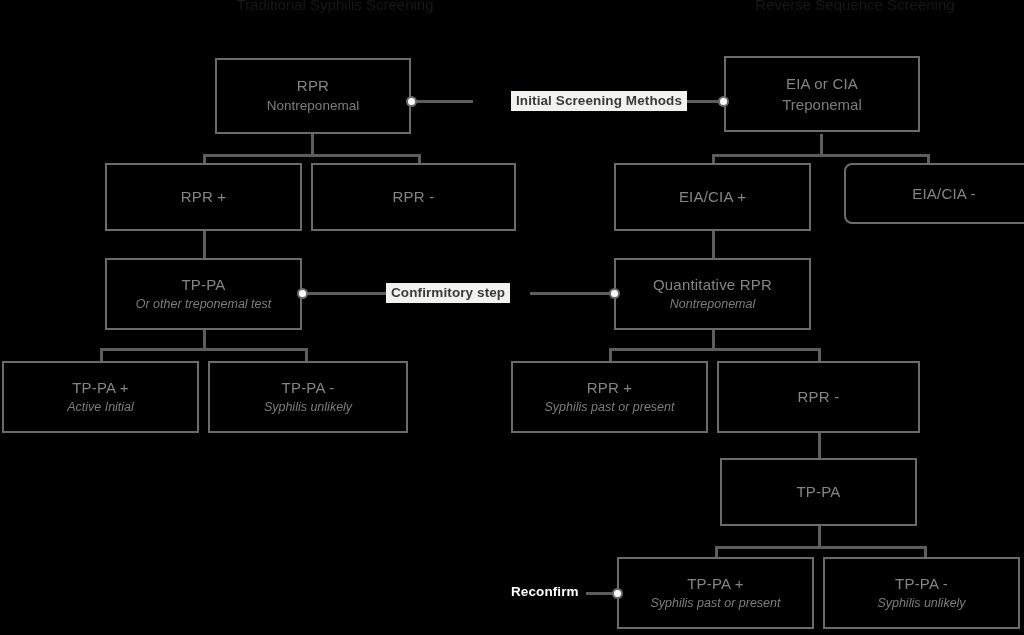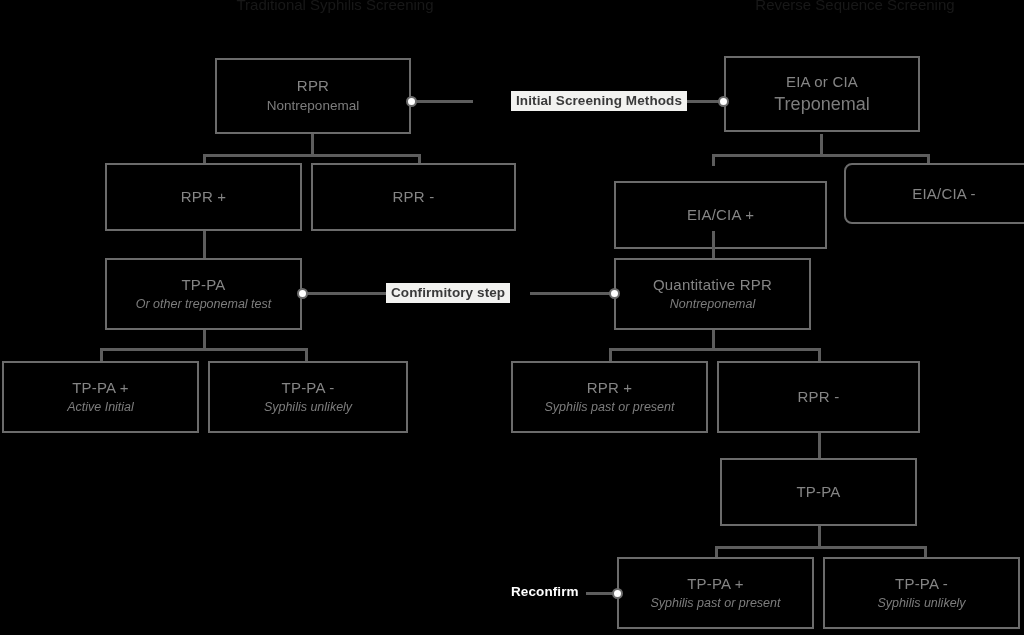--- a/index.html
+++ b/index.html
@@ -138,29 +138,29 @@
     <span class="t1">TP-PA +</span>
     <span class="t2">Active Initial</span>
   </div>
   <div class="node" style="left:208px; top:361px; width:200px; height:72px;">
     <span class="t1">TP-PA -</span>
     <span class="t2">Syphilis unlikely</span>
   </div>
 
   <div class="node" style="left:724px; top:56px; width:196px; height:76px;">
     <span class="t1">EIA or CIA</span>
-    <span class="t2" style="font-style:normal; font-size:18px;">Treponemal</span>
+    <span class="t2" style="font-style:normal; font-size:15px;">Treponemal</span>
   </div>
 
   <div class="ln lnv" style="left:820px; top:134px; height:22px;"></div>
   <div class="ln lnh" style="left:712px; top:154px; width:218px;"></div>
   <div class="ln lnv" style="left:712px; top:154px; height:12px;"></div>
   <div class="ln lnv" style="left:927px; top:154px; height:12px;"></div>
 
-  <div class="node" style="left:614px; top:163px; width:213px; height:68px;margin-top:18px;">
+  <div class="node" style="left:614px; top:163px; width:197px; height:68px;">
     <span class="t1">EIA/CIA +</span>
   </div>
   <div class="node" style="left:844px; top:163px; width:200px; height:61px;border-radius:8px;">
     <span class="t1">EIA/CIA -</span>
   </div>
 
   <div class="ln lnv" style="left:712px; top:231px; height:28px;"></div>
 
   <div class="node" style="left:614px; top:258px; width:197px; height:72px;justify-content:center;">
     <span class="t1">Quantitative RPR</span>

